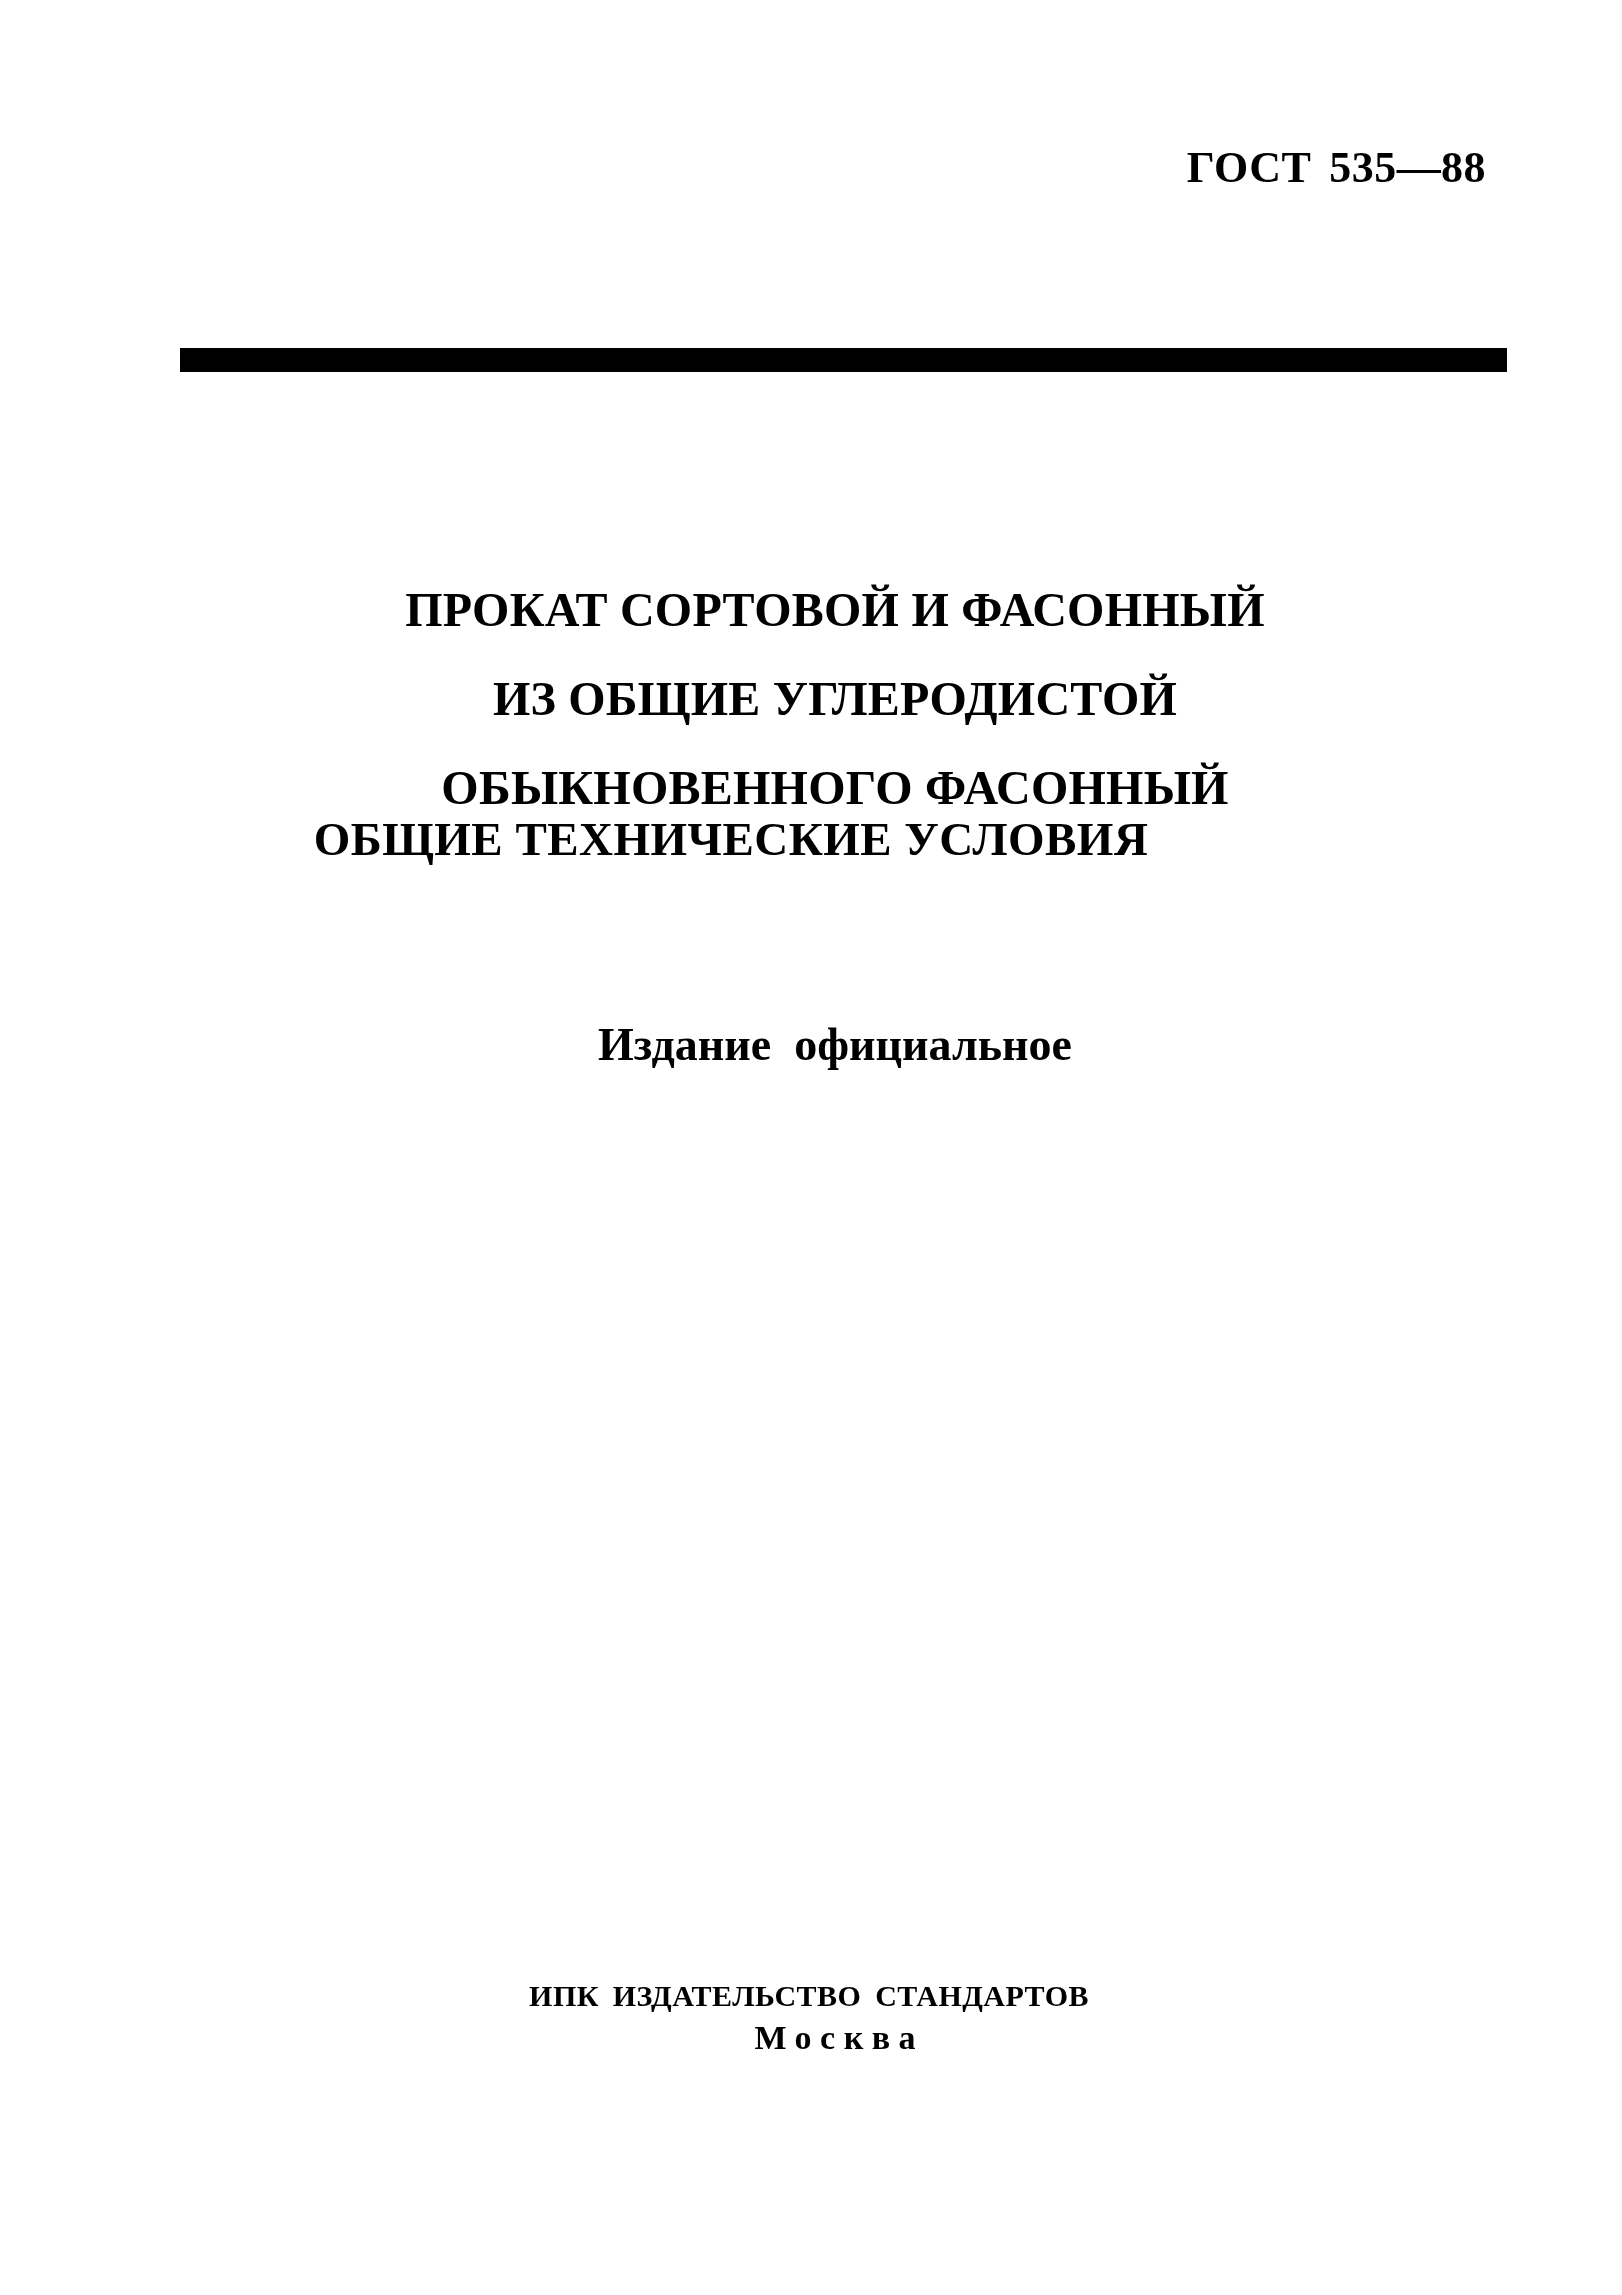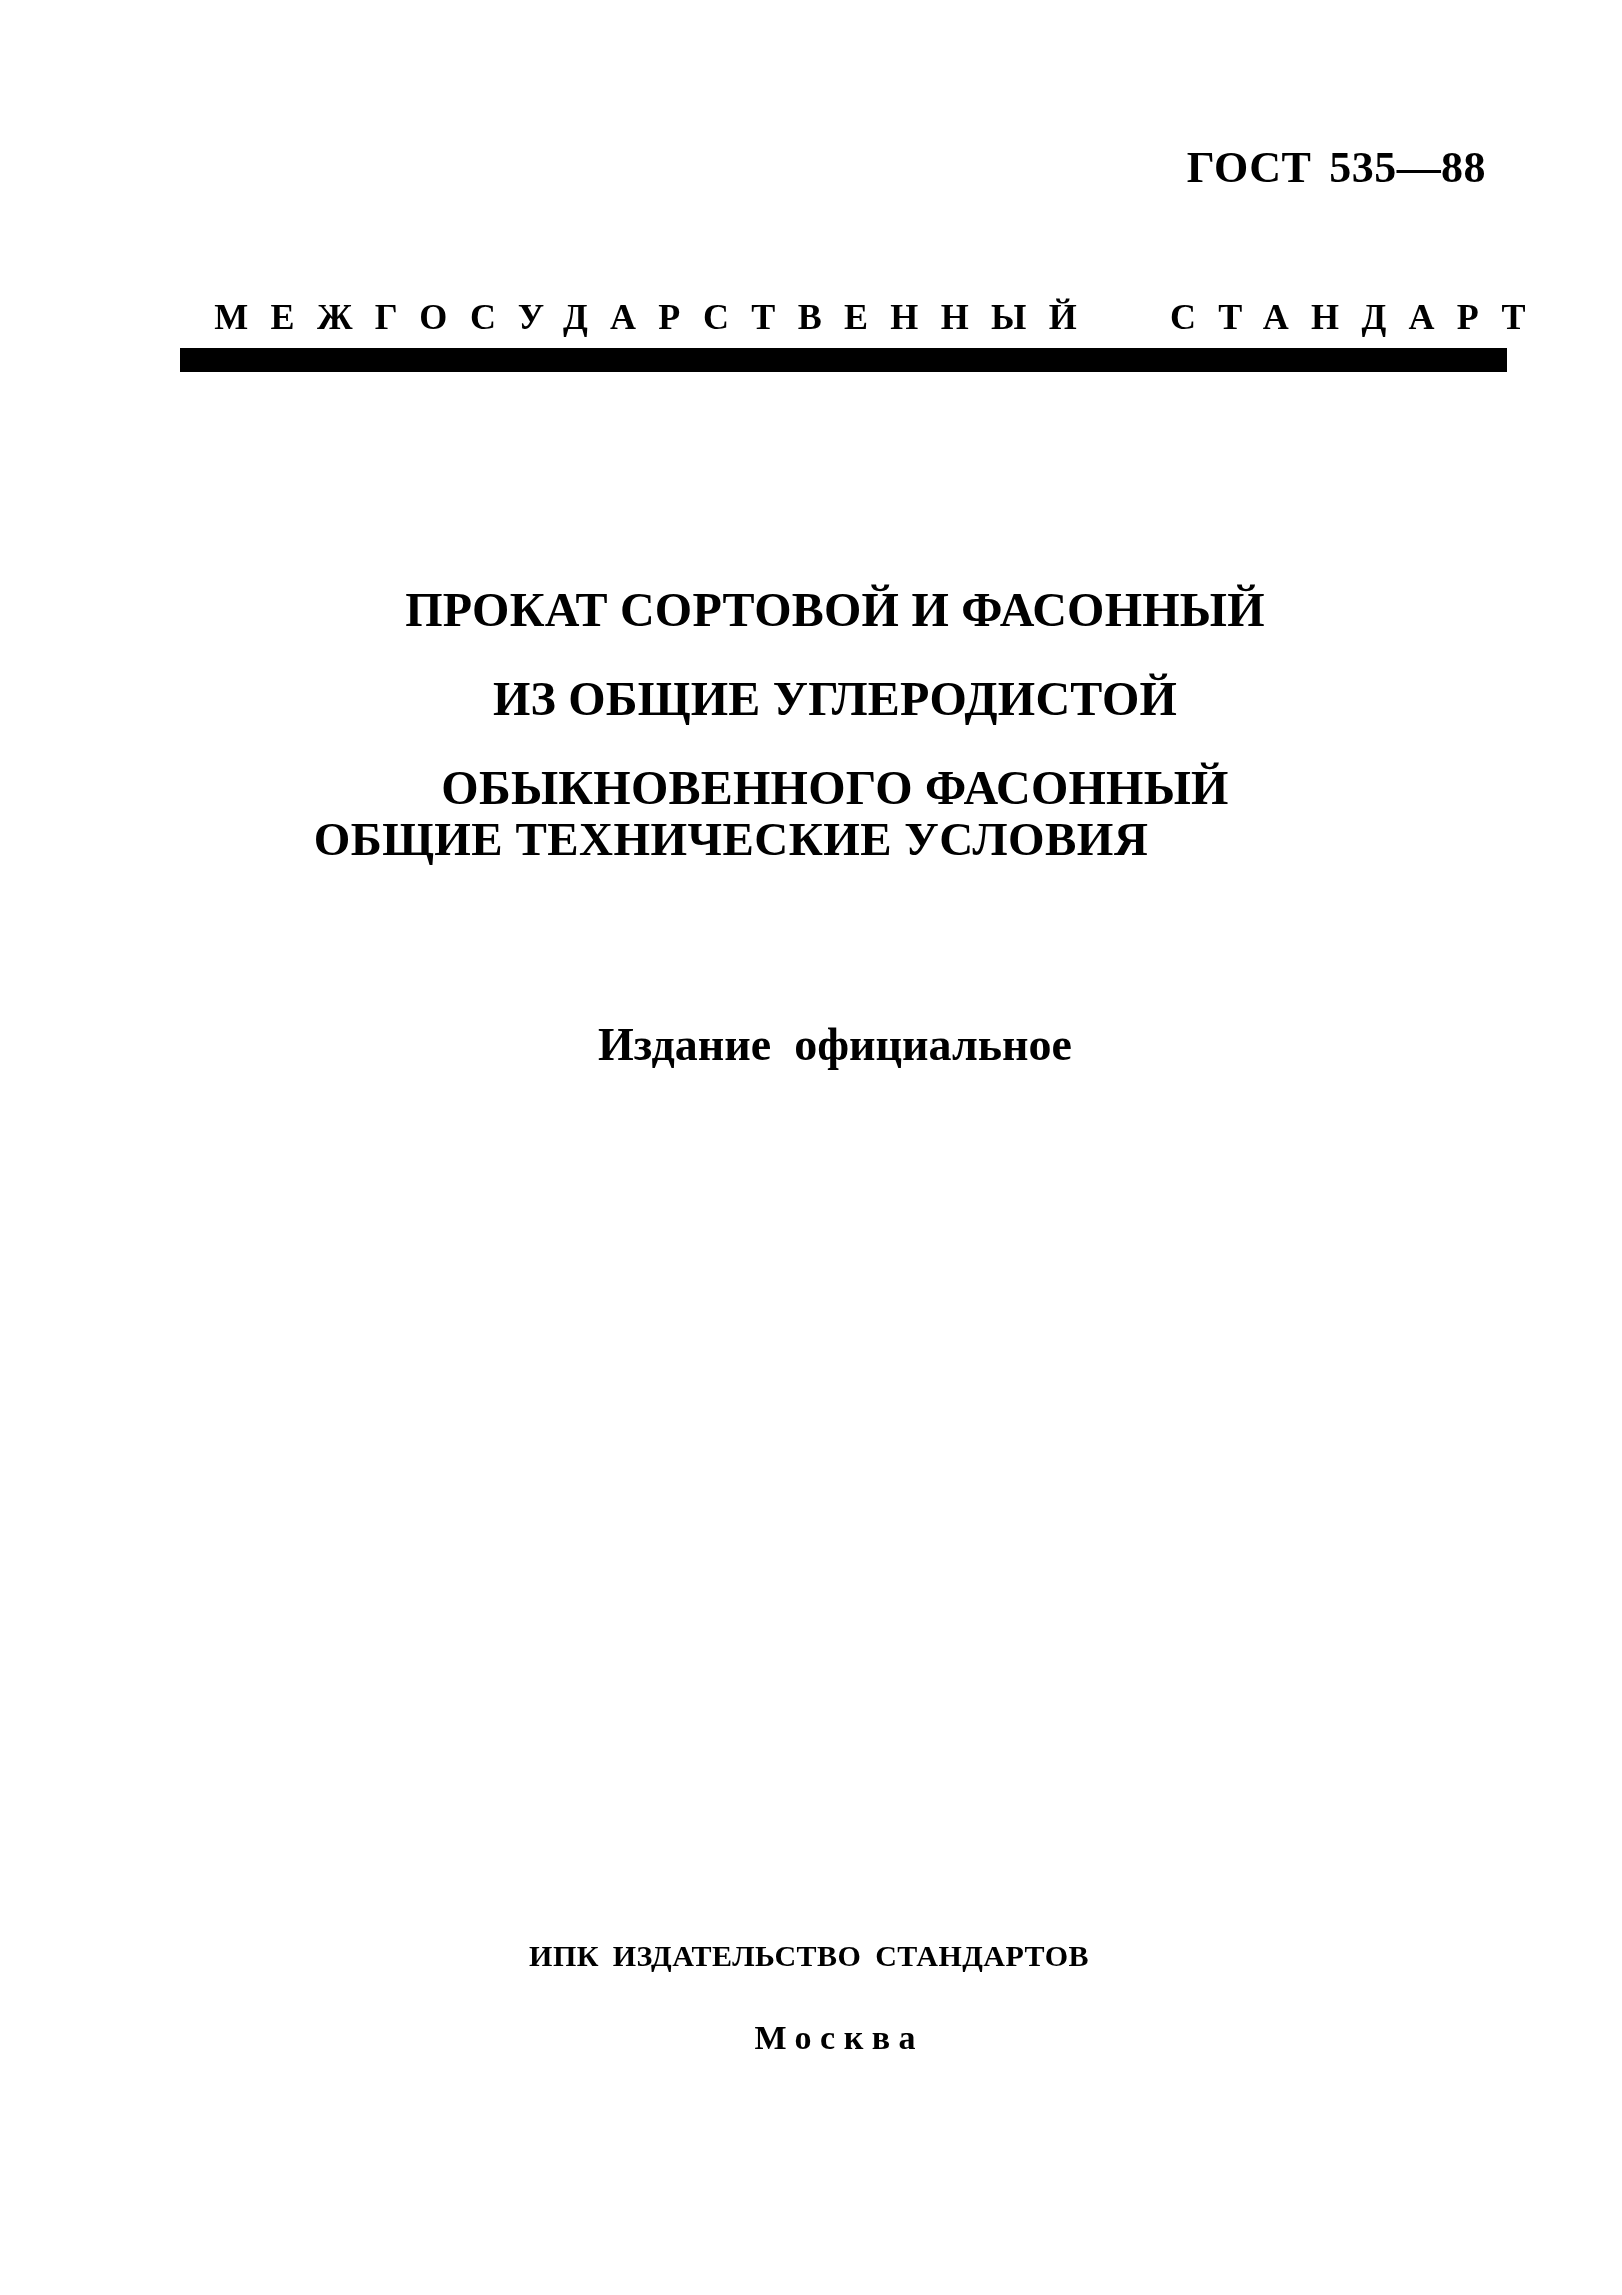--- a/index.html
+++ b/index.html
@@ -79,21 +79,21 @@
     left: 0;
     width: 1622px;
     text-align: center;
     font-size: 46px;
     line-height: 1;
     word-spacing: 0.25em;
     white-space: nowrap;
   }
   .publisher {
     position: absolute;
-    top: 1905px;
+    top: 1945px;
     left: 0;
     width: 1570px;
     text-align: center;
     font-size: 30px;
     line-height: 1;
     letter-spacing: 0.015em;
     word-spacing: 0.2em;
     white-space: nowrap;
   }
   .city {
@@ -109,21 +109,20 @@
     white-space: nowrap;
   }
 </style>
 </head>
 <body>
 
 <div class="page">
 
   <div class="doc-number">ГОСТ 535—88</div>
 
-  <div class="standard-type">МЕЖГОСУДАРСТВЕННЫЙ СТАНДАРТ</div>
 
   <div class="heading-rule"></div>
 
   <div class="doc-title">
     <div>ПРОКАТ СОРТОВОЙ И ФАСОННЫЙ</div>
     <div>ИЗ ОБЩИЕ УГЛЕРОДИСТОЙ</div>
     <div>ОБЫКНОВЕННОГО ФАСОННЫЙ</div>
   </div>
 
   <div class="doc-subtitle">ОБЩИЕ ТЕХНИЧЕСКИЕ УСЛОВИЯ</div>

